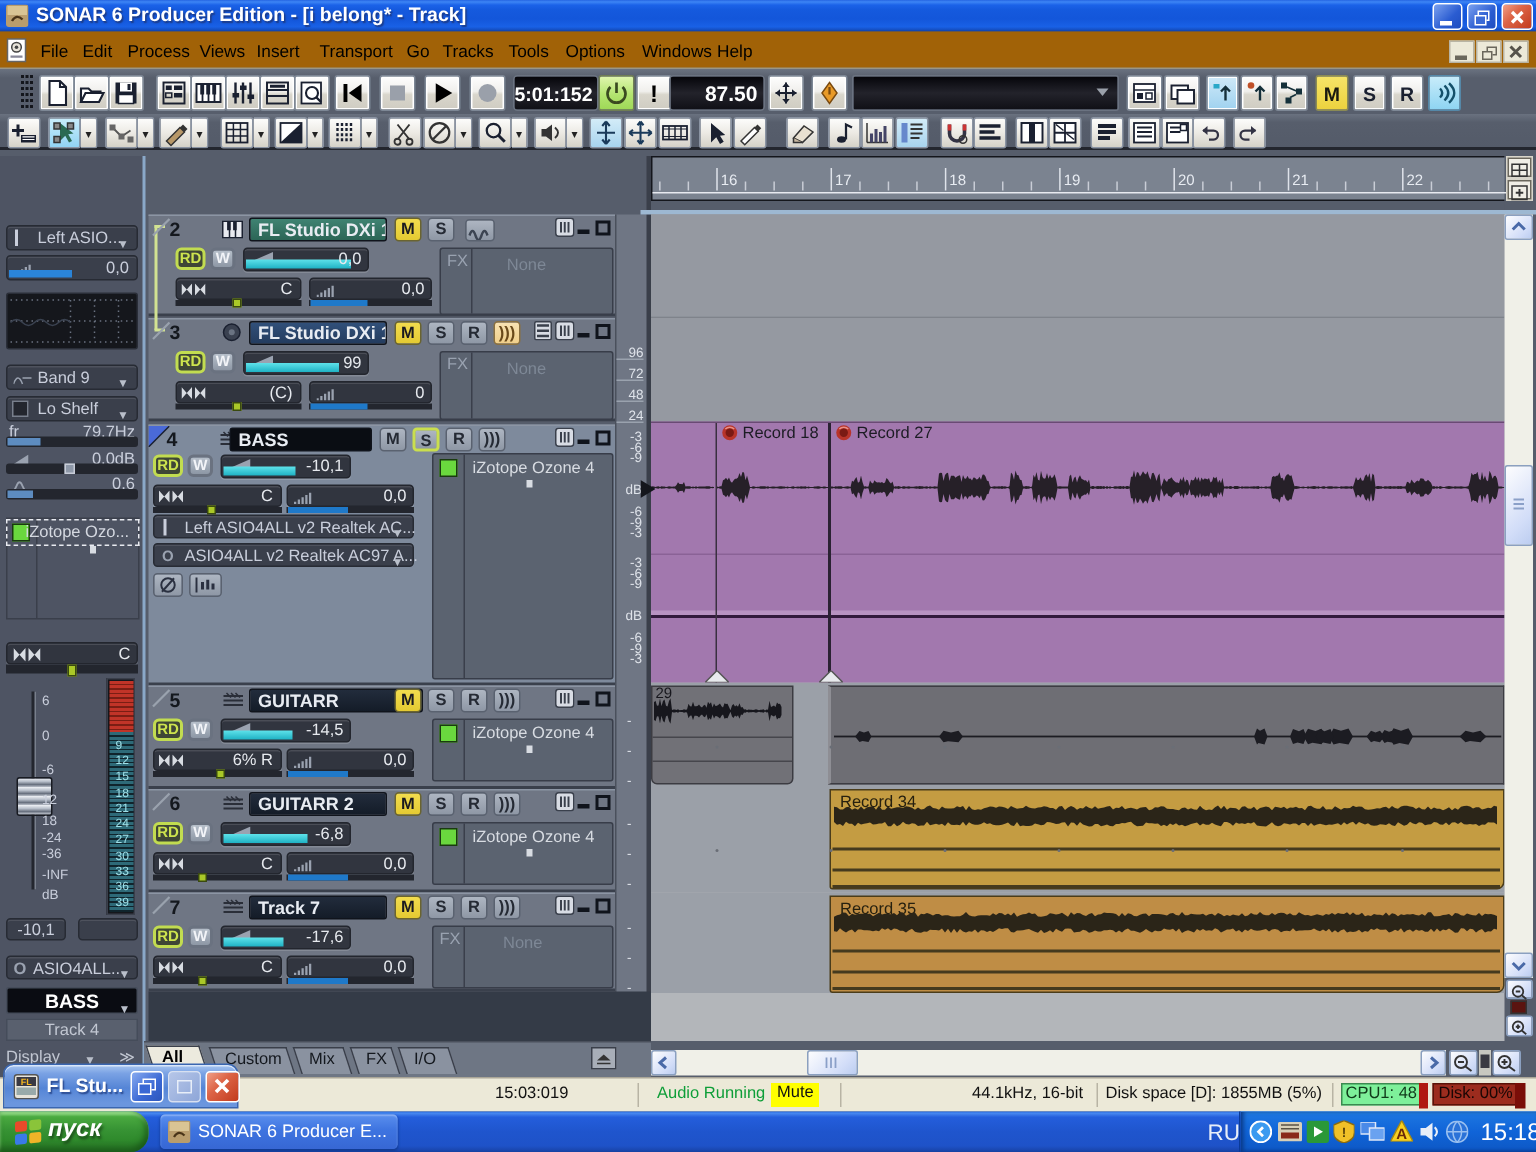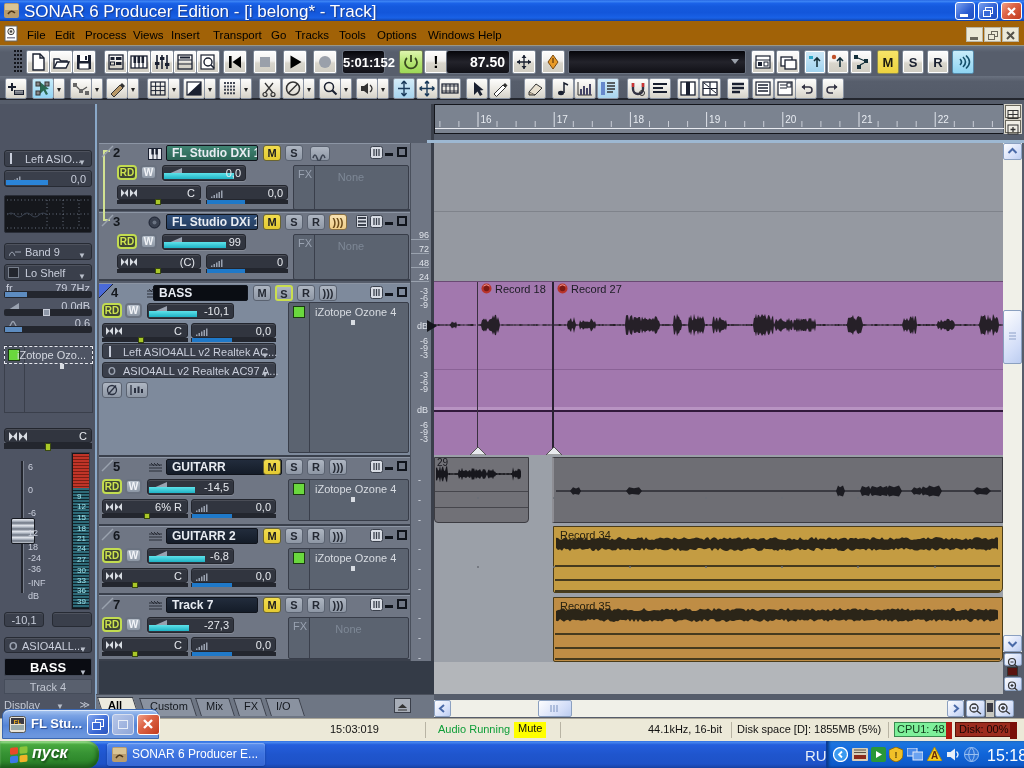--- a/index.html
+++ b/index.html
@@ -17,21 +17,21 @@
 .arr{position:absolute;color:#b9bfca;font-size:8px}
 .fxbin{position:absolute;background:#5b6370;border:1px solid #383d49;border-radius:2px}
 .scl{position:absolute;color:#dfe3ea;font-size:9px;text-align:right;width:18px;line-height:7px}
 </style></head><body>
 <div class="abs" style="left:0;top:0;width:1024px;height:21px;background:linear-gradient(180deg,#2565e2 0%,#3d85f5 6%,#1b62e8 16%,#155ade 30%,#1356da 60%,#1961e6 85%,#1550c4 94%,#0d3da0 100%)">
 <svg class="abs" style="left:4px;top:3px" width="15" height="15">
       <rect x="0" y="0" width="15" height="15" rx="2" fill="#b99d6d"></rect>
       <rect x="1" y="1" width="13" height="6" fill="#d9c494"></rect>
       <path d="M4 11 Q7 6 11 10" stroke="#4a3418" stroke-width="1.6" fill="none"></path>
     </svg>
-<span class="abs" style="left:24px;top:2px;color:#fff;font-weight:normal;font-size:17px;text-shadow:1px 1px 1px #1b3a86">SONAR 6 Producer Edition - [i belong* - Track]</span>
+<span class="abs" style="left:24px;top:2px;color:#fff;font-weight:bold;font-size:13px;text-shadow:1px 1px 1px #1b3a86">SONAR 6 Producer Edition - [i belong* - Track]</span>
 <div class="abs" style="left:955px;top:2px;width:20px;height:18px;border:1px solid #fff;border-radius:3px;background:linear-gradient(135deg,#7ba1ef,#2a5cd1 60%,#1f4ec0)">
       <div class="abs" style="left:4px;top:11px;width:8px;height:3px;background:#fff"></div>
     </div>
 <div class="abs" style="left:978px;top:2px;width:20px;height:18px;border:1px solid #fff;border-radius:3px;background:linear-gradient(135deg,#7ba1ef,#2a5cd1 60%,#1f4ec0)">
       <div class="abs" style="left:6px;top:4px;width:8px;height:7px;border:1px solid #fff"></div>
       <div class="abs" style="left:4px;top:7px;width:8px;height:7px;border:1px solid #fff;background:#3a6ad6"></div>
     </div>
 <div class="abs" style="left:1001px;top:2px;width:21px;height:18px;border:1px solid #fff;border-radius:3px;background:linear-gradient(135deg,#f0a088,#dd6547 40%,#c23a1d)"><svg width="19" height="16" style="margin:1px 0 0 1px">
         <path d="M5 4 L12 11 M12 4 L5 11" stroke="#fff" stroke-width="2.2"></path>
       </svg></div>
@@ -137,21 +137,21 @@
     </svg></div>
 <div class="btn1" style="left:253px"><svg width="22" height="22">
       <rect x="6" y="6" width="10" height="10" fill="#9aa0aa"></rect>
     </svg></div>
 <div class="btn1" style="left:283px"><svg width="22" height="22">
       <path d="M6.5 4.5 L17.5 11 L6.5 17.5 z" fill="#000"></path>
     </svg></div>
 <div class="btn1" style="left:313px"><svg width="22" height="22">
       <circle cx="11" cy="11" r="6" fill="#9aa0aa"></circle>
     </svg></div>
-<div class="lcd" style="left:342px;width:43px;padding-right:3px;line-height:23px;font-size:13px">5:01:152</div>
+<div class="lcd" style="left:342px;width:57px;padding-right:3px;line-height:23px;font-size:13px">5:01:152</div>
 <div class="abs" style="left:399px;top:50px;width:24px;height:24px;border:1px solid #6f7d55;border-radius:2px;background:linear-gradient(180deg,#dff5ae,#b3e470 55%,#9ed857)"><svg width="22" height="22">
       <path d="M7 7 A6 6 0 1 0 15 7" fill="none" stroke="#3a4a20" stroke-width="1.8"></path>
       <path d="M11 4 v7" stroke="#3a4a20" stroke-width="1.8"></path>
     </svg></div>
 <div class="btn1" style="left:424px"><svg width="22" height="22">
       <text x="11" y="17" text-anchor="middle" font-size="16" font-weight="bold" fill="#000">!</text>
     </svg></div>
 <div class="lcd" style="left:446px;width:64px;padding-right:4px;line-height:23px">87.50</div>
 <div class="btn1" style="left:512px"><svg width="22" height="22">
       <path d="M4 11 h14 M11 4 v14" stroke="#1a2030" stroke-width="1.3"></path>
@@ -811,21 +811,21 @@
     </svg></span>
 <div class="abs" style="left:385px;top:605px;width:8px;height:3px;background:#10141c"></div>
 <div class="abs" style="left:397px;top:599px;width:10px;height:10px;border:2px solid #10141c;background:transparent"></div>
 <div class="rd" style="left:102px;top:617px">RD</div>
 <div class="wb" style="left:125px;top:617px">W</div>
 <div class="dk abs" style="left:147px;top:617px;width:87px;height:16px">
 <svg style="position:absolute;left:3px;top:2px" width="16" height="7">
       <path d="M0 7 L16 7 L16 0 z" fill="#9aa2b0"></path>
     </svg>
 <div style="position:absolute;left:1px;bottom:1px;width:40px;height:6px;background:linear-gradient(180deg,#5ee2ea,#1fb2c4)"></div>
-<span style="position:absolute;right:4px;top:1px;color:#e6e9ee;font-size:11px;z-index:2">-27,3</span>
+<span style="position:absolute;right:4px;top:1px;color:#e6e9ee;font-size:11px;z-index:2">-17,6</span>
   </div>
 <div class="dk abs" style="left:102px;top:637px;width:86px;height:15px">
 <svg style="position:absolute;left:3px;top:3px" width="16" height="8">
       <path d="M0 0 L7 8 L7 0 L0 8 z" fill="#d8dce2"></path>
       <path d="M9 8 L16 0 L16 8 L9 0 z" fill="#d8dce2"></path>
     </svg>
 <span style="position:absolute;right:5px;top:1px;color:#e6e9ee;font-size:11px">C</span>
   </div>
 <div class="abs" style="left:102px;top:652px;width:86px;height:4px;background:#23262e">
     <div class="abs" style="left:30px;top:-1px;width:6px;height:6px;background:#aac828;border:1px solid #3a4a10"></div>

